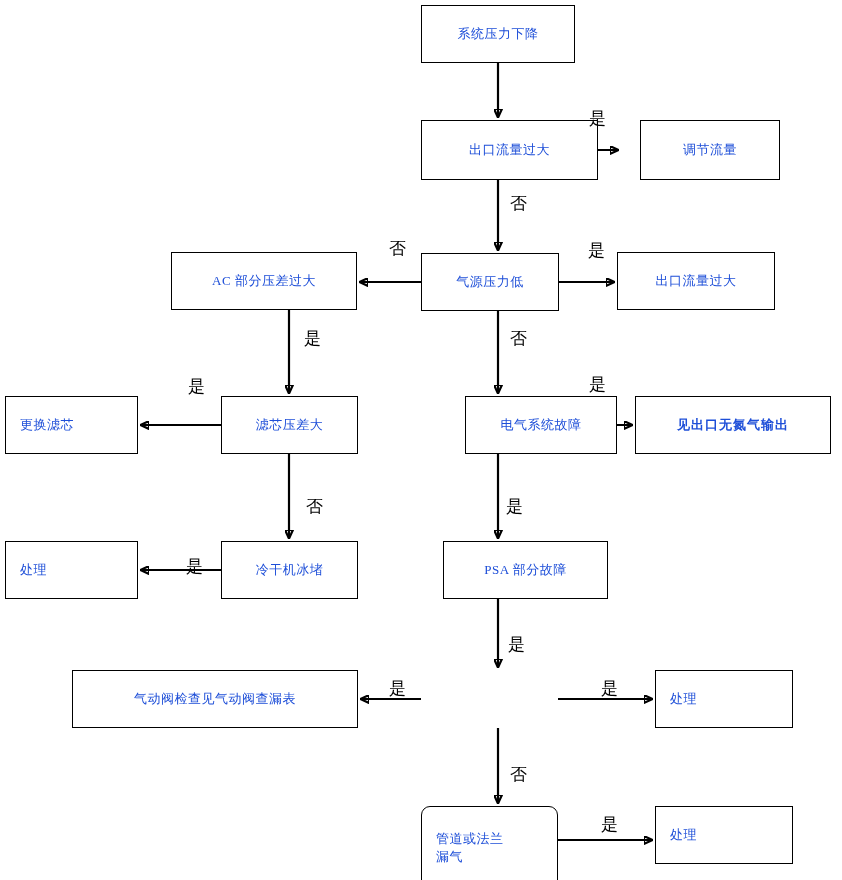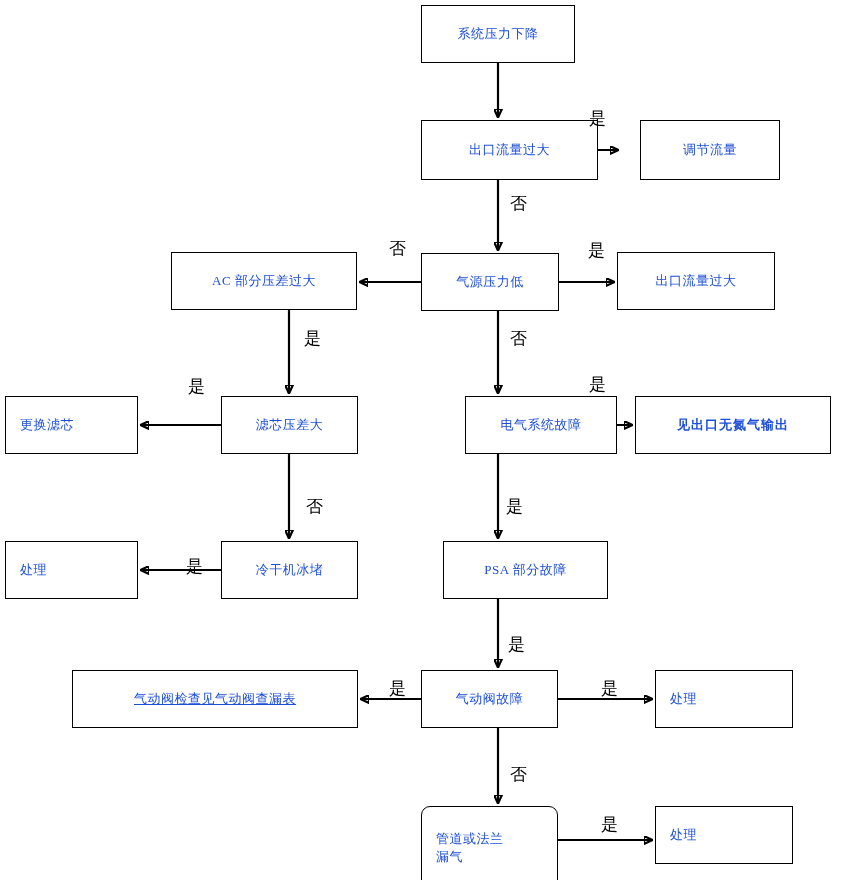--- a/index.html
+++ b/index.html
@@ -102,22 +102,21 @@
   <div class="node center" style="left: 171px; top: 252px; width: 186px; height: 58px;">AC 部分压差过大</div>
   <div class="node center" style="left: 421px; top: 253px; width: 138px; height: 58px;">气源压力低</div>
   <div class="node center" style="left: 617px; top: 252px; width: 158px; height: 58px;">出口流量过大</div>
   <div class="node" style="left: 5px; top: 396px; width: 133px; height: 58px;">更换滤芯</div>
   <div class="node center" style="left: 221px; top: 396px; width: 137px; height: 58px;">滤芯压差大</div>
   <div class="node center" style="left: 421px; top: 396px; width: 152px; height: 58px; margin-left: 44px;">电气系统故障</div>
   <div class="node center bold" style="left: 635px; top: 396px; width: 196px; height: 58px;">见出口无氮气输出</div>
   <div class="node center" style="left: 221px; top: 541px; width: 137px; height: 58px;">冷干机冰堵</div>
   <div class="node" style="left: 5px; top: 541px; width: 133px; height: 58px;">处理</div>
   <div class="node center" style="left: 443px; top: 541px; width: 165px; height: 58px;">PSA 部分故障</div>
-  <div class="node center" style="left: 421px; top: 670px; width: 137px; height: 58px;">气动阀故障</div>
-  <div class="node center" style="left: 72px; top: 670px; width: 286px; height: 58px; text-decoration: underline;">气动阀检查见气动阀查漏表</div>
+  <div class="node center" style="left: 72px; top: 670px; width: 286px; height: 58px;">气动阀检查见气动阀查漏表</div>
   <div class="node" style="left: 655px; top: 670px; width: 138px; height: 58px;">处理</div>
   <div class="node" style="left: 421px; top: 806px; width: 137px; height: 84px; border-radius: 9px;">管道或法兰
 漏气</div>
   <div class="node" style="left: 655px; top: 806px; width: 138px; height: 58px;">处理</div>
 
   <span class="edge-label" style="left: 589px; top: 110px;">是</span>
   <span class="edge-label" style="left: 510px; top: 195px;">否</span>
   <span class="edge-label" style="left: 389px; top: 240px;">否</span>
   <span class="edge-label" style="left: 588px; top: 242px;">是</span>
   <span class="edge-label" style="left: 304px; top: 330px;">是</span>

